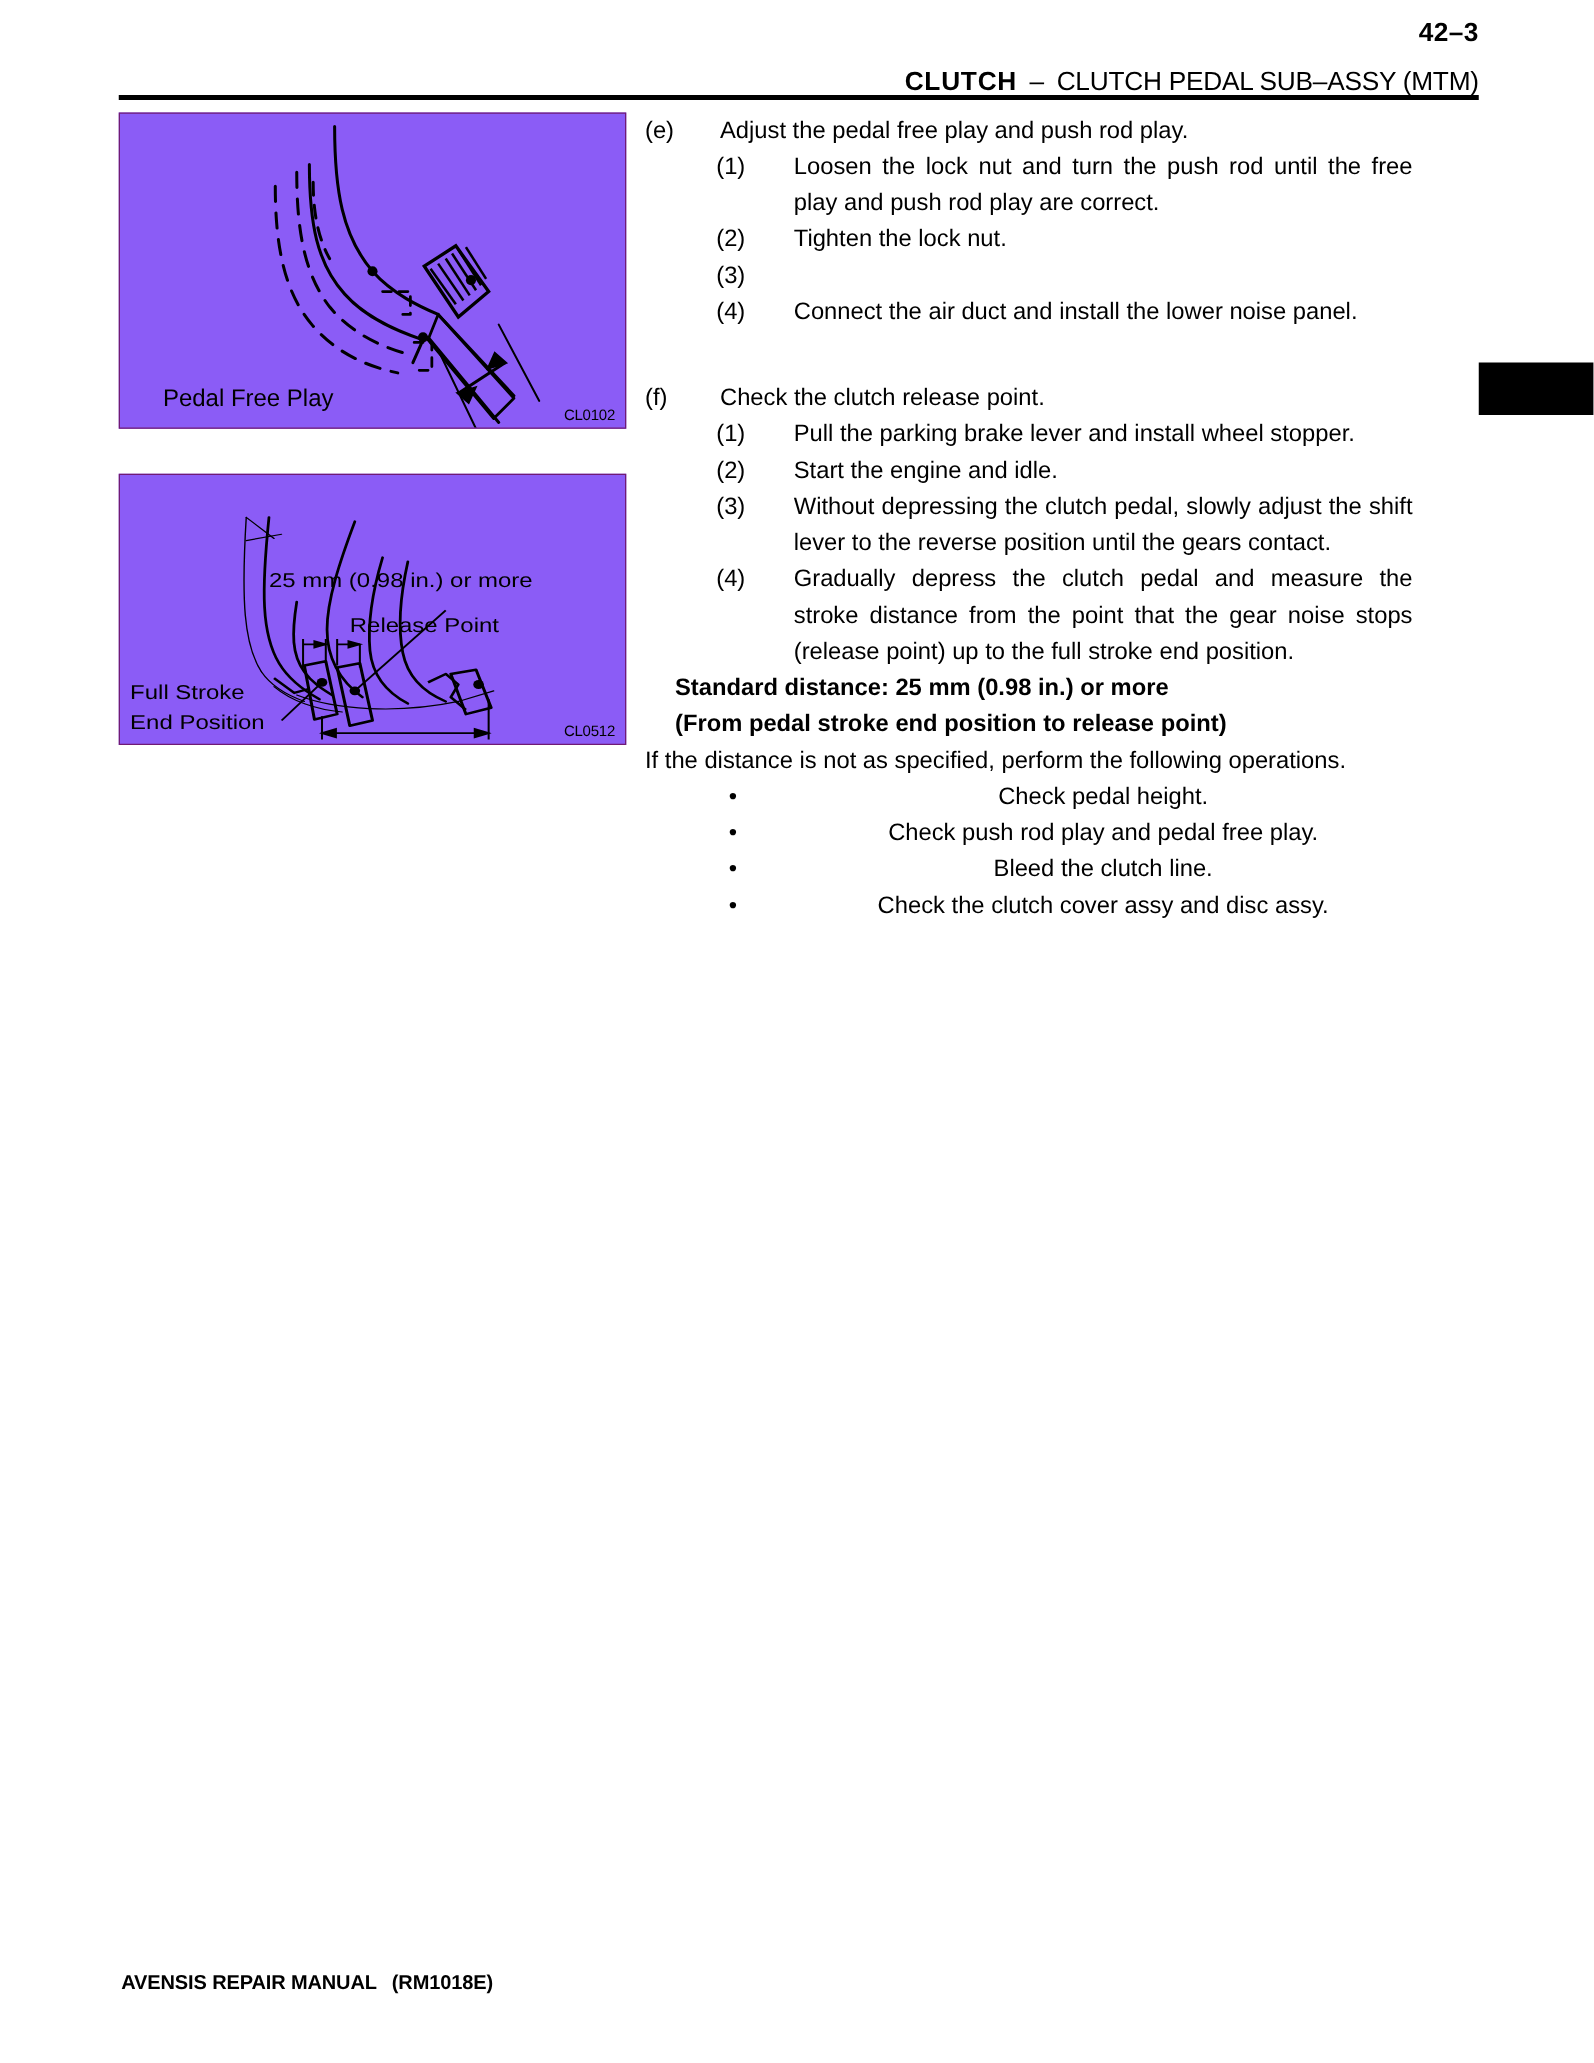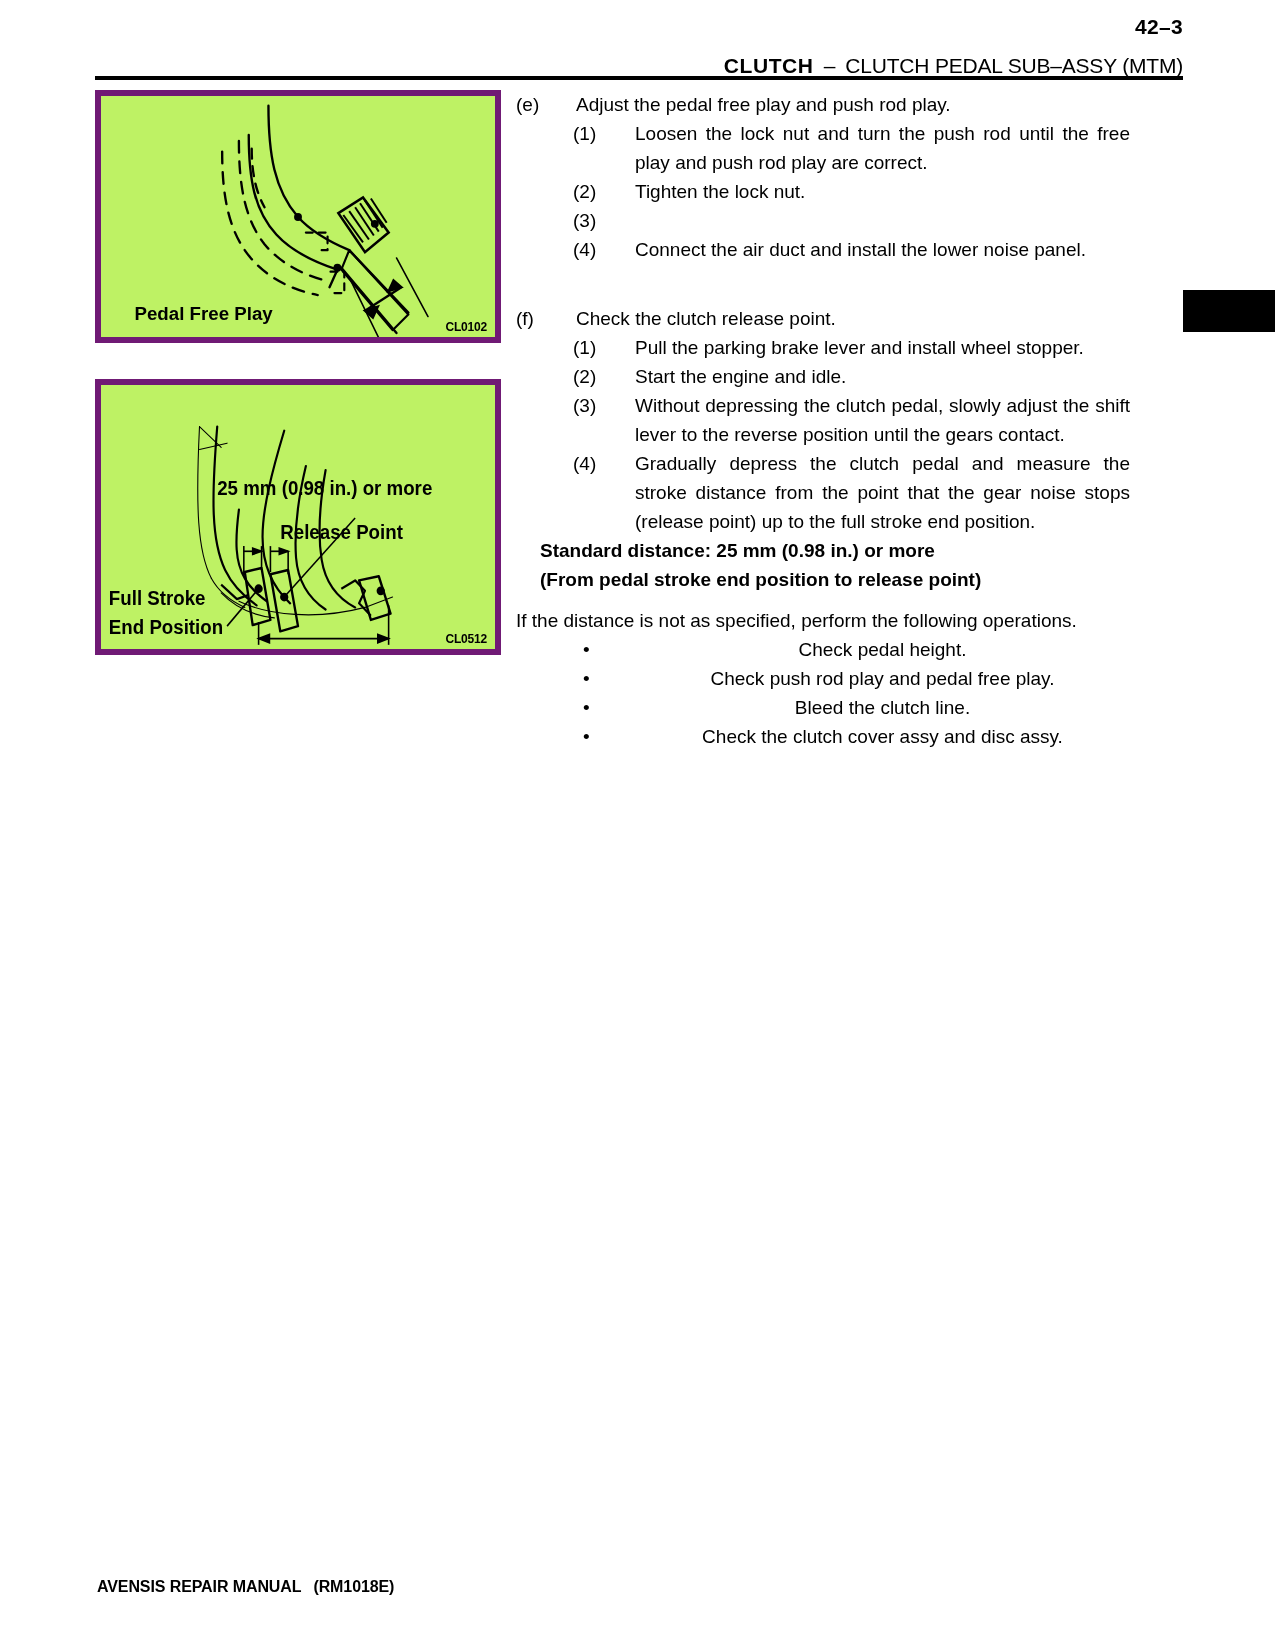--- a/index.html
+++ b/index.html
@@ -62,27 +62,26 @@
     right: 0px;
     top: 290px;
     width: 92px;
     height: 42px;
     background: #000000;
   }
 
   
   .figure {
     position: absolute;
-    border: 6px solid #701a75;
-    background: #bef264;
+    border: 1px solid #701a75;
+    background: #8b5cf6;
     box-sizing: border-box;
-    font-weight: bold;
   }
   #figure-1 { left: 95px; top: 90px;  width: 406px; height: 253px; }
-  #figure-2 { left: 95px; top: 379px; width: 406px; height: 276px; }
+  #figure-2 { left: 95px; top: 379px; width: 406px; height: 217px; }
   .figure svg {
     display: block;
     width: 100%;
     height: 100%;
   }
   .fig-id {
     position: absolute;
     right: 8px;
     bottom: 3px;
     font-size: 12px;
@@ -125,21 +124,21 @@
   .spec-line {
     margin-left: 24px;
     font-size: 19px;
     line-height: 29px;
     font-weight: bold;
   }
   .plain-para {
     font-size: 19px;
     line-height: 29px;
     text-align: justify;
-    margin-top: 12px;
+    margin-top: 0px;
   }
   .bullet-row {
     display: flex;
     align-items: flex-start;
     margin-left: 57px;
   }
   .bullet-row .bullet-mark {
     flex: 0 0 auto;
     width: 62px;
     font-size: 19px;

